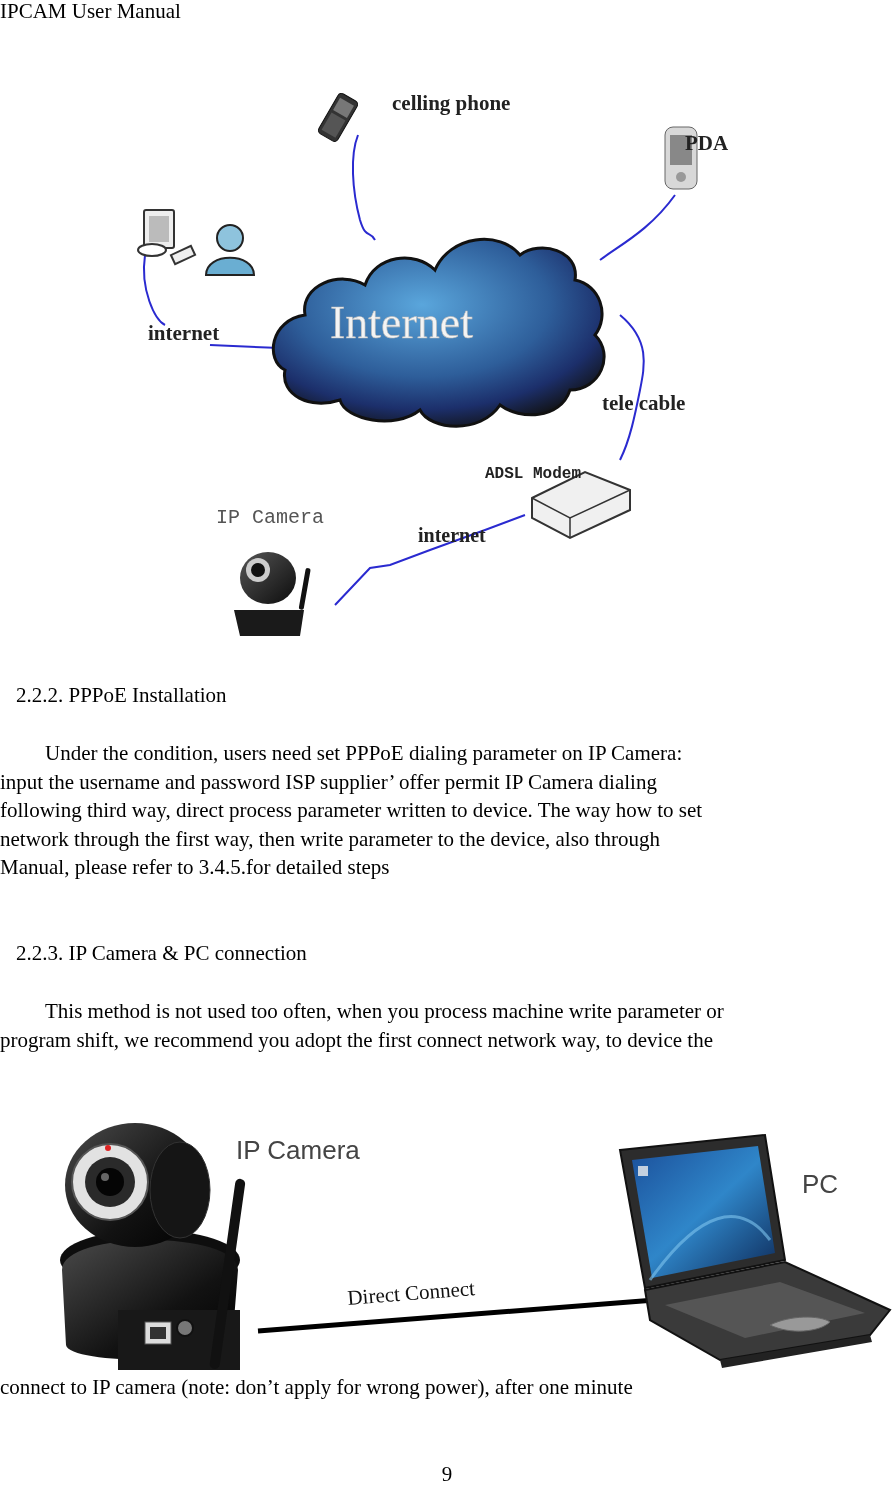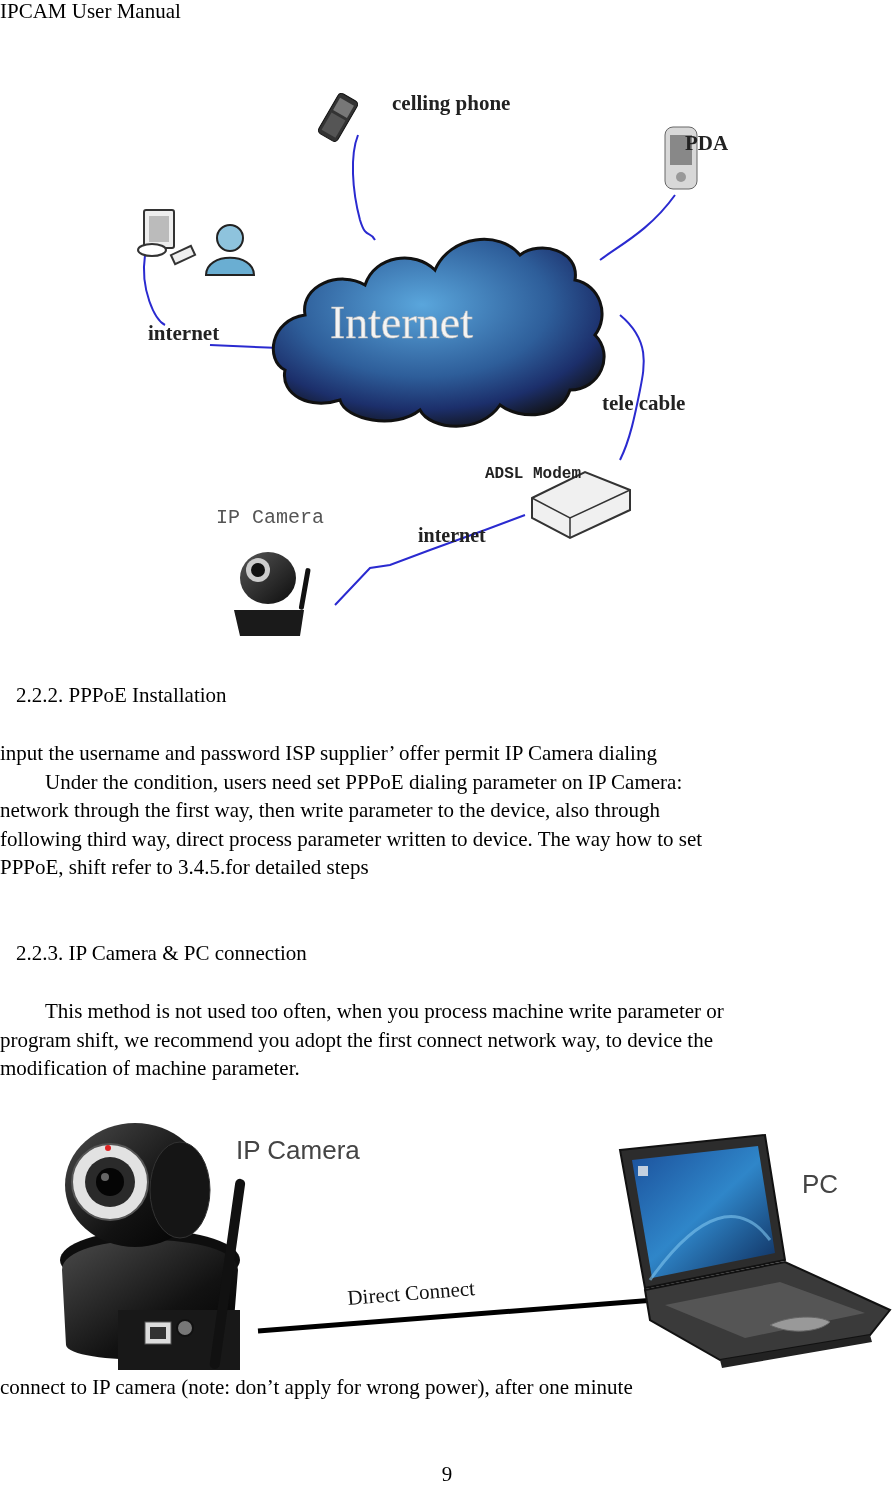--- a/index.html
+++ b/index.html
@@ -92,32 +92,31 @@
     <ellipse cx="138" cy="508" rx="28" ry="26" fill="url(#camg)"></ellipse>
     <circle cx="128" cy="500" r="12" fill="#ccc"></circle>
     <circle cx="128" cy="500" r="7" fill="#111"></circle>
     <path d="M104,540 L174,540 L170,566 L110,566 Z" fill="#1a1a1a"></path>
     <rect x="172" y="498" width="5" height="42" rx="2" fill="#111" transform="rotate(10 175 520)"></rect>
   </g>
 </svg>
 
 <div class="abs heading" style="top:682px">2.2.2. PPPoE Installation</div>
 <div class="abs para" style="top:739px">
+  <span class="line indent">Under the condition, users need set PPPoE dialing parameter on IP Camera:</span>
   <span class="line">input the username and password ISP supplier’ offer permit IP Camera dialing</span>
-  <span class="line indent">Under the condition, users need set PPPoE dialing parameter on IP Camera:</span>
+  <span class="line">following third way, direct process parameter written to device. The way how to set</span>
   <span class="line">network through the first way, then write parameter to the device, also through</span>
-  <span class="line">following third way, direct process parameter written to device. The way how to set</span>
-  <span class="line">PPPoE, shift refer to 3.4.5.for detailed steps</span>
+  <span class="line">Manual, please refer to 3.4.5.for detailed steps</span>
 </div>
 
 <div class="abs heading" style="top:940px">2.2.3. IP Camera &amp; PC connection</div>
 <div class="abs para" style="top:997px">
   <span class="line indent">This method is not used too often, when you process machine write parameter or</span>
   <span class="line">program shift, we recommend you adopt the first connect network way, to device the</span>
-  <span class="line">modification of machine parameter.</span>
 </div>
 
 <svg class="abs" style="left:0;top:1110px" width="894" height="270" viewBox="0 0 894 270">
   <defs>
     <linearGradient id="bigcam" x1="0" y1="0" x2="1" y2="1">
       <stop offset="0%" stop-color="#4a4a4a"></stop>
         <stop offset="60%" stop-color="#121212"></stop>
         <stop offset="100%" stop-color="#000"></stop>
     </linearGradient>
     <linearGradient id="screen" x1="0" y1="0" x2="1" y2="1">

